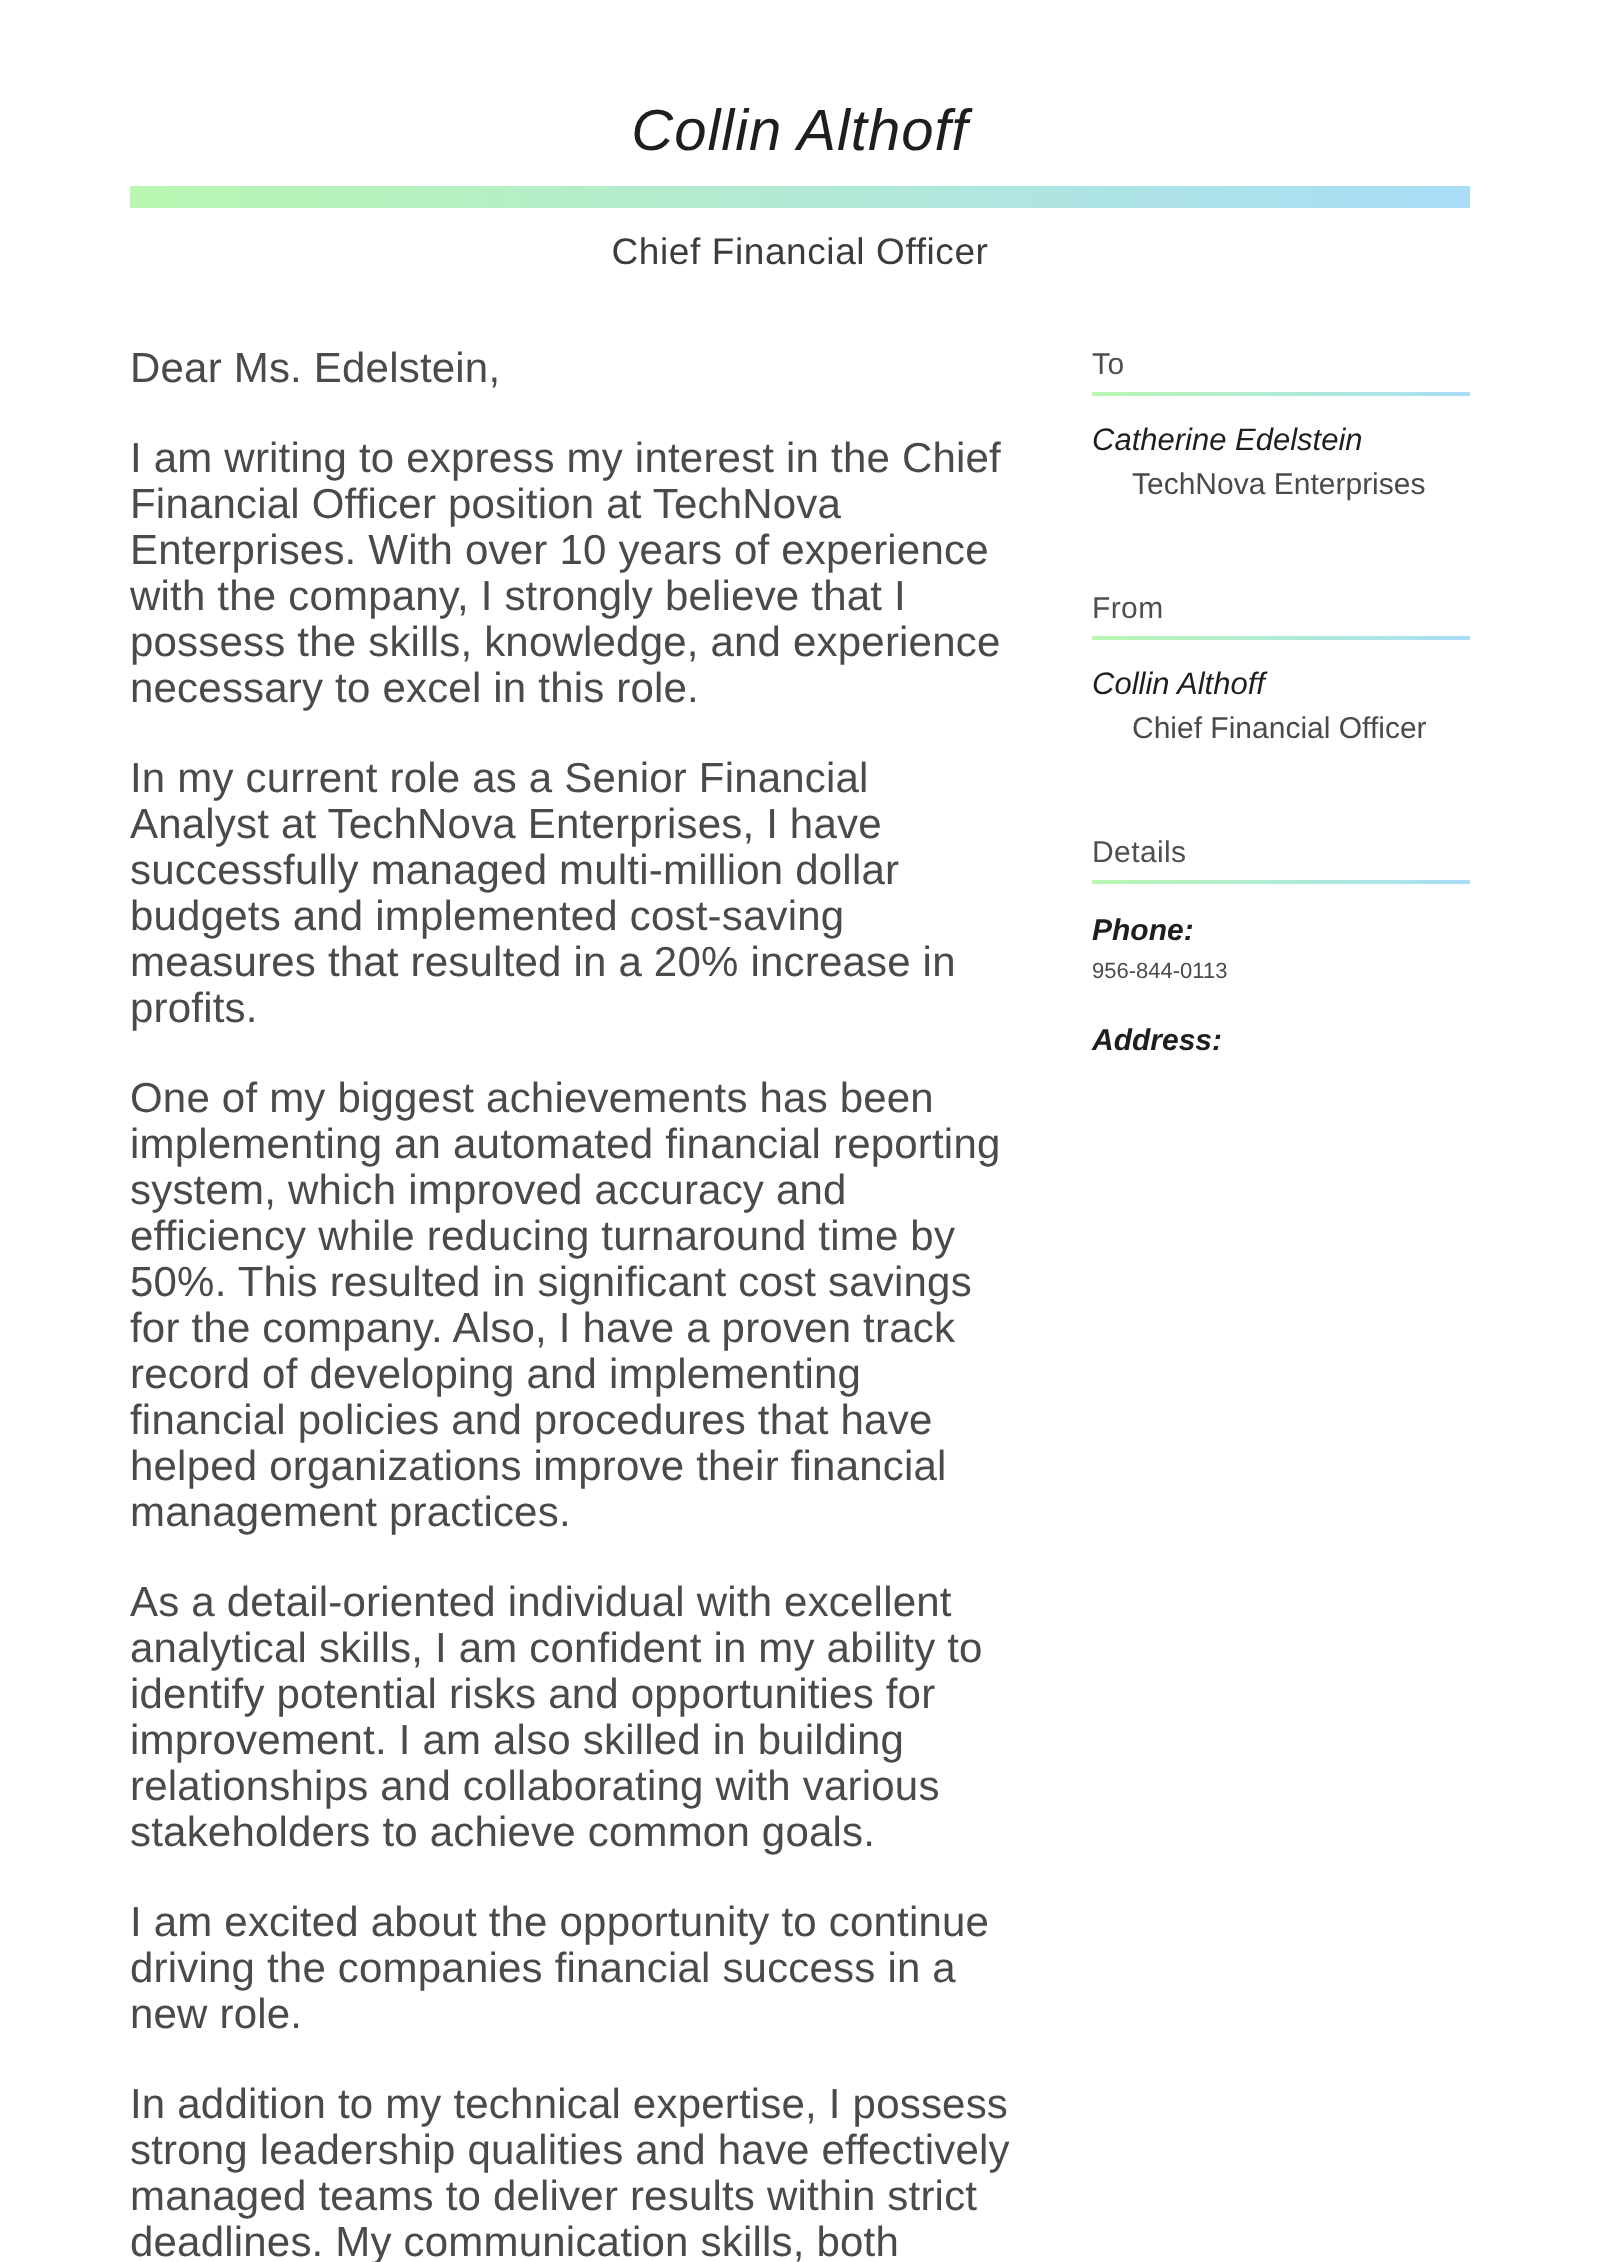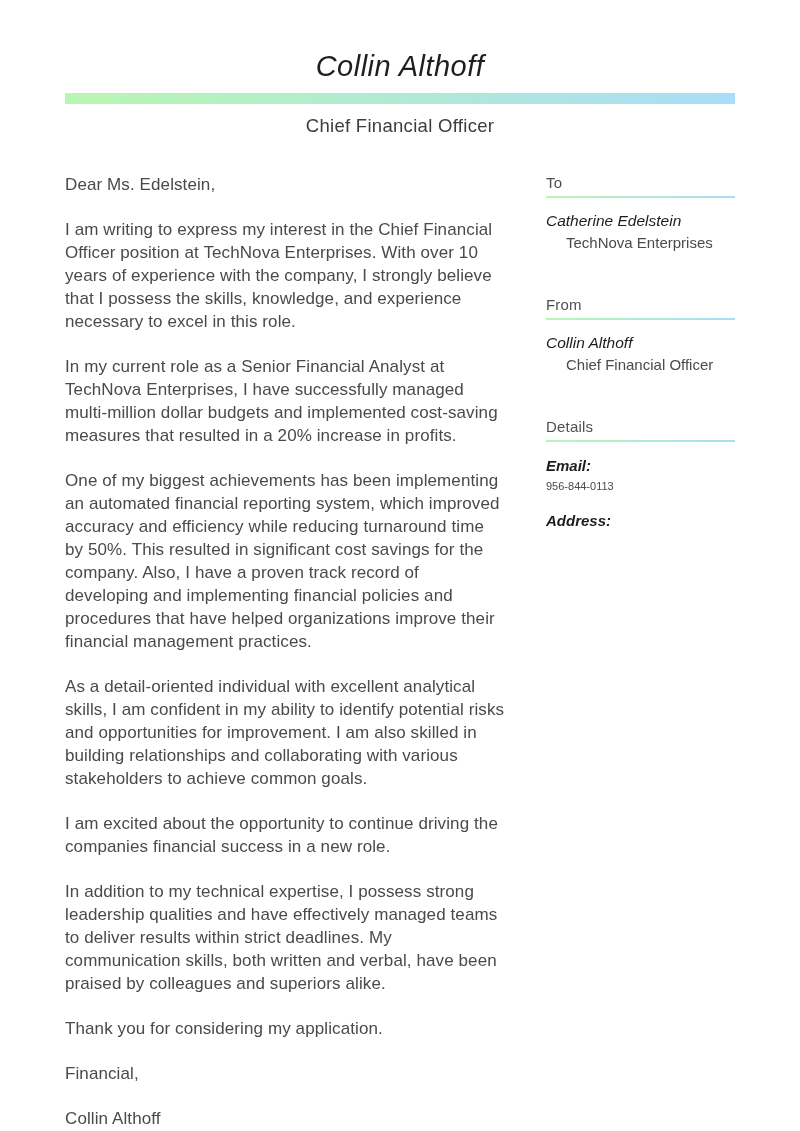--- a/index.html
+++ b/index.html
@@ -49,21 +49,21 @@
   
   .content {
     margin-top: 34px;
     display: flex;
     gap: 41px;
   }
   .letter-col { width: 440px; flex: 0 0 440px; }
   .sidebar-col { width: 189px; flex: 0 0 189px; }
   
   .letter-col p {
-    font-size: 17px;
+    font-size: 21px;
     line-height: 23px;
     color: var(--body-text);
     margin-bottom: 22px;
     letter-spacing: 0.1px;
   }
   
   .side-section { margin-bottom: 42px; }
   .side-heading {
     font-size: 15px;
     line-height: 20px;
@@ -147,21 +147,21 @@
         <div class="side-rule"></div>
         <div class="side-name">Collin Althoff</div>
         <div class="side-detail">Chief Financial Officer</div>
       </div>
 
       <div class="side-section">
         <div class="side-heading">Details</div>
         <div class="side-rule"></div>
 
         <div class="detail-field">
-          <div class="detail-label">Email:</div>
+          <div class="detail-label">Phone:</div>
           <div class="detail-value">956-844-0113</div>
         </div>
 
         <div class="detail-field">
           <div class="detail-label">Address:</div>
         </div>
 
         <div class="detail-field">
         </div>
       </div>

